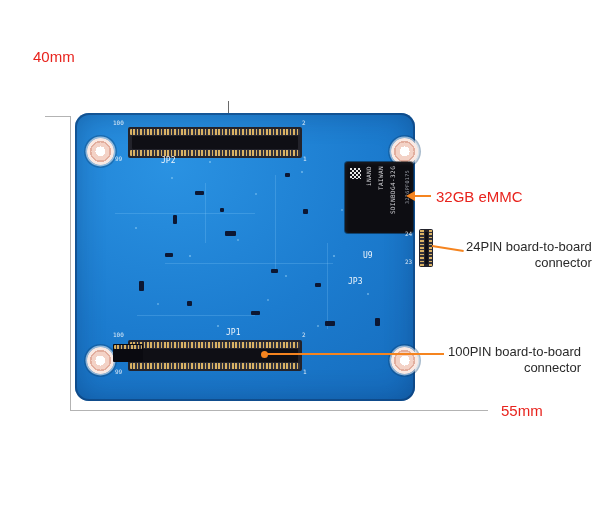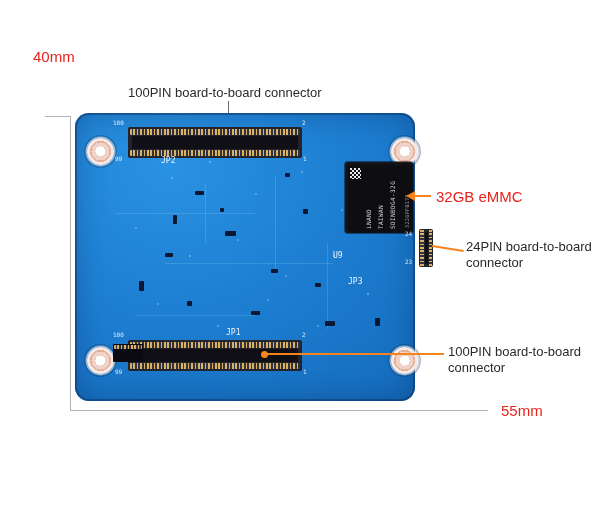--- a/index.html
+++ b/index.html
@@ -1,17 +1,17 @@
 <!DOCTYPE html>
 <html><head>
 <meta charset="utf-8">
 <style>
   html,body{margin:0;padding:0;background:#fff;}
   .stage{position:relative;width:600px;height:510px;background:#fff;overflow:hidden;
-         font-family:"Liberation Sans",sans-serif;}
+         font-family:"Liberation Sans",sans-serif;text-align:right;}
   .abs{position:absolute;}
   .red{color:#e8231d;font-size:15px;white-space:nowrap;}
   .blk{color:#2a2a2a;font-size:13px;line-height:16px;white-space:nowrap;}
   .dim{position:absolute;background:#b3b3b3;}
   .lead-dark{position:absolute;background:#6a6a6a;}
   .lead-orange{position:absolute;background:#f5841f;}
   .dot{position:absolute;width:7px;height:7px;border-radius:50%;background:#f5841f;}
   .arrowL{position:absolute;width:0;height:0;border:5px solid transparent;
           border-right:9px solid #f5841f;border-left:0;}
   .board{position:absolute;left:75px;top:113px;width:340px;height:288px;border-radius:14px;
@@ -67,21 +67,20 @@
 <body>
 
 <div class="stage">
 
   <div class="abs red" style="left:33px;top:48px">40mm</div>
   <div class="dim" style="left:45px;top:116px;width:26px;height:1px"></div>
   <div class="dim" style="left:70px;top:116px;width:1px;height:294px"></div>
   <div class="dim" style="left:70px;top:410px;width:418px;height:1px"></div>
   <div class="abs red" style="left:501px;top:402px">55mm</div>
 
-  <div class="abs blk" style="left:128px;top:85px">100PIN board-to-board connector</div>
   <div class="lead-dark" style="left:228px;top:101px;width:1px;height:30px"></div>
   <div class="dot" style="left:225px;top:131px"></div>
 
   <div class="board">
     <div class="trace" style="left:40px;top:100px;width:140px;height:1px"></div>
     <div class="trace" style="left:200px;top:62px;width:1px;height:95px"></div>
     <div class="trace" style="left:90px;top:150px;width:168px;height:1px"></div>
     <div class="trace" style="left:252px;top:130px;width:1px;height:86px"></div>
     <div class="trace" style="left:62px;top:202px;width:118px;height:1px"></div>
     <div class="trace" style="left:130px;top:70px;width:1px;height:60px"></div>
@@ -105,21 +104,21 @@
 
     <div class="emmc">
       <div class="dmx"></div>
       <div class="chiptext">
         <div>iNAND</div>
         <div>TAIWAN</div>
         <div>SDINBDG4-32G</div>
       </div>
       <div class="chipserial">3226PF0175</div>
     </div>
-    <span class="silk" style="left:258px;top:139px">U9</span>
+    <span class="silk" style="left:288px;top:139px">U9</span>
 
     <div class="connv" style="left:344px;top:116px;width:12px;height:36px">
       <div class="pincol"></div>
       <div class="slotv"></div>
       <div class="pincol"></div>
     </div>
     <span class="silk tiny" style="left:330px;top:118px">24</span>
     <span class="silk tiny" style="left:330px;top:146px">23</span>
     <span class="silk" style="left:273px;top:165px">JP3</span>
 

